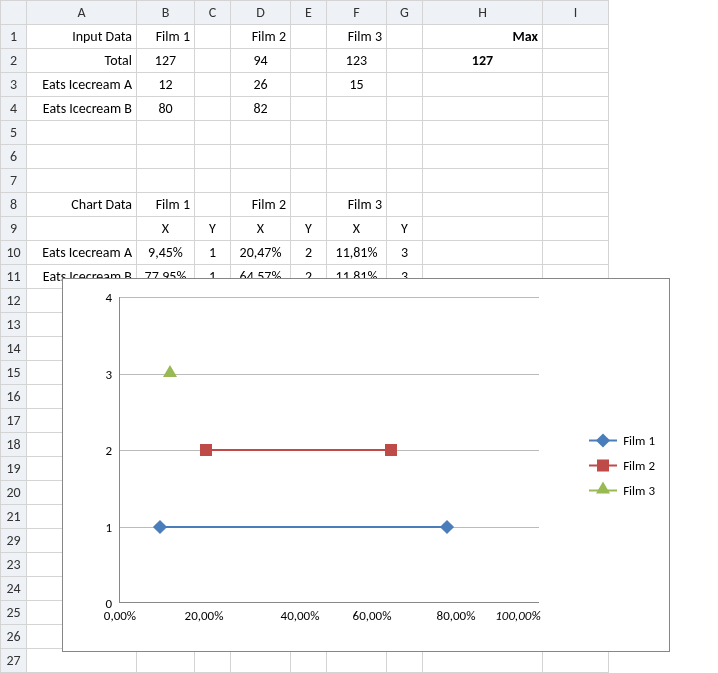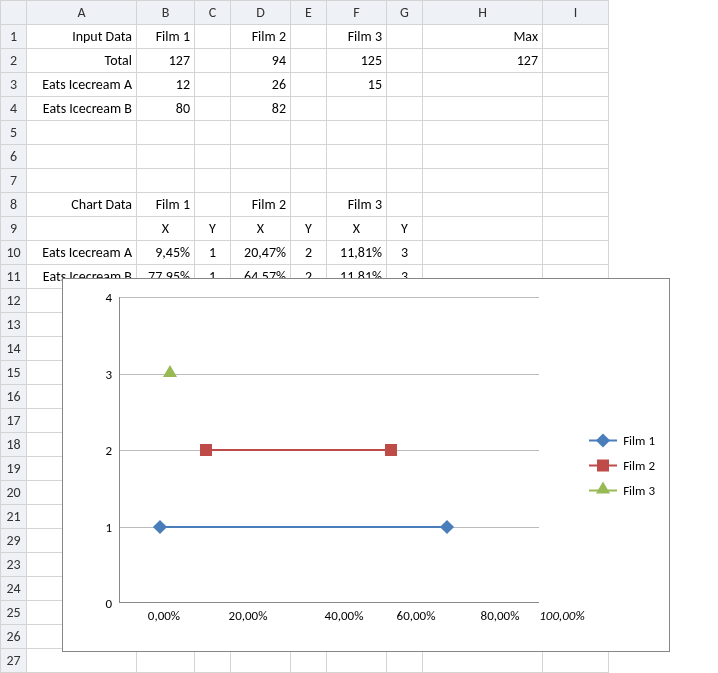--- a/index.html
+++ b/index.html
@@ -35,23 +35,23 @@
   }
   table.grid th.corner { width: 26px; }
   table.grid th.rowhdr { text-align: center; }
   .col-A { width: 110px; }
   .col-B { width: 58px; }
   .col-C { width: 36px; }
   .col-D { width: 60px; }
   .col-E { width: 36px; }
   .col-F { width: 60px; }
   .col-G { width: 36px; }
-  .col-H { width: 120px; }
+  .col-H { width: 120px; font-weight: bold; }
   .col-I { width: 66px; }
-  td.num { text-align: right; margin-top: 22px; }
+  td.num { text-align: center; margin-top: 22px; }
   td.ctr { text-align: center; }
   td.lft { text-align: right; }
 
   
   .chart {
     position: absolute;
     left: 62px;
     top: 278px;
     width: 608px;
     height: 374px;
@@ -78,21 +78,20 @@
     transform: translateY(-50%);
     padding-right: 8px;
     font-size: 13px;
   }
   .xtick {
     position: absolute;
     top: 100%;
     transform: translateX(-50%);
     padding-top: 6px;
     font-size: 13px;
-    margin-left: 44px;
   }
   .series-line {
     position: absolute;
     height: 2px;
   }
   .marker {
     position: absolute;
     width: 12px; height: 12px;
     transform: translate(-50%, -50%);
   }
@@ -164,21 +163,21 @@
           <td class="col-H lft">Max</td>
           <td class="col-I"></td>
         </tr>
         <tr>
           <th class="rowhdr">2</th>
           <td class="col-A lft">Total</td>
           <td class="col-B num">127</td>
           <td class="col-C"></td>
           <td class="col-D num">94</td>
           <td class="col-E"></td>
-          <td class="col-F num">125</td>
+          <td class="col-F num">123</td>
           <td class="col-G"></td>
           <td class="col-H num">127</td>
           <td class="col-I"></td>
         </tr>
         <tr>
           <th class="rowhdr">3</th>
           <td class="col-A lft">Eats Icecream A</td>
           <td class="col-B num">12</td>
           <td class="col-C"></td>
           <td class="col-D num">26</td>

